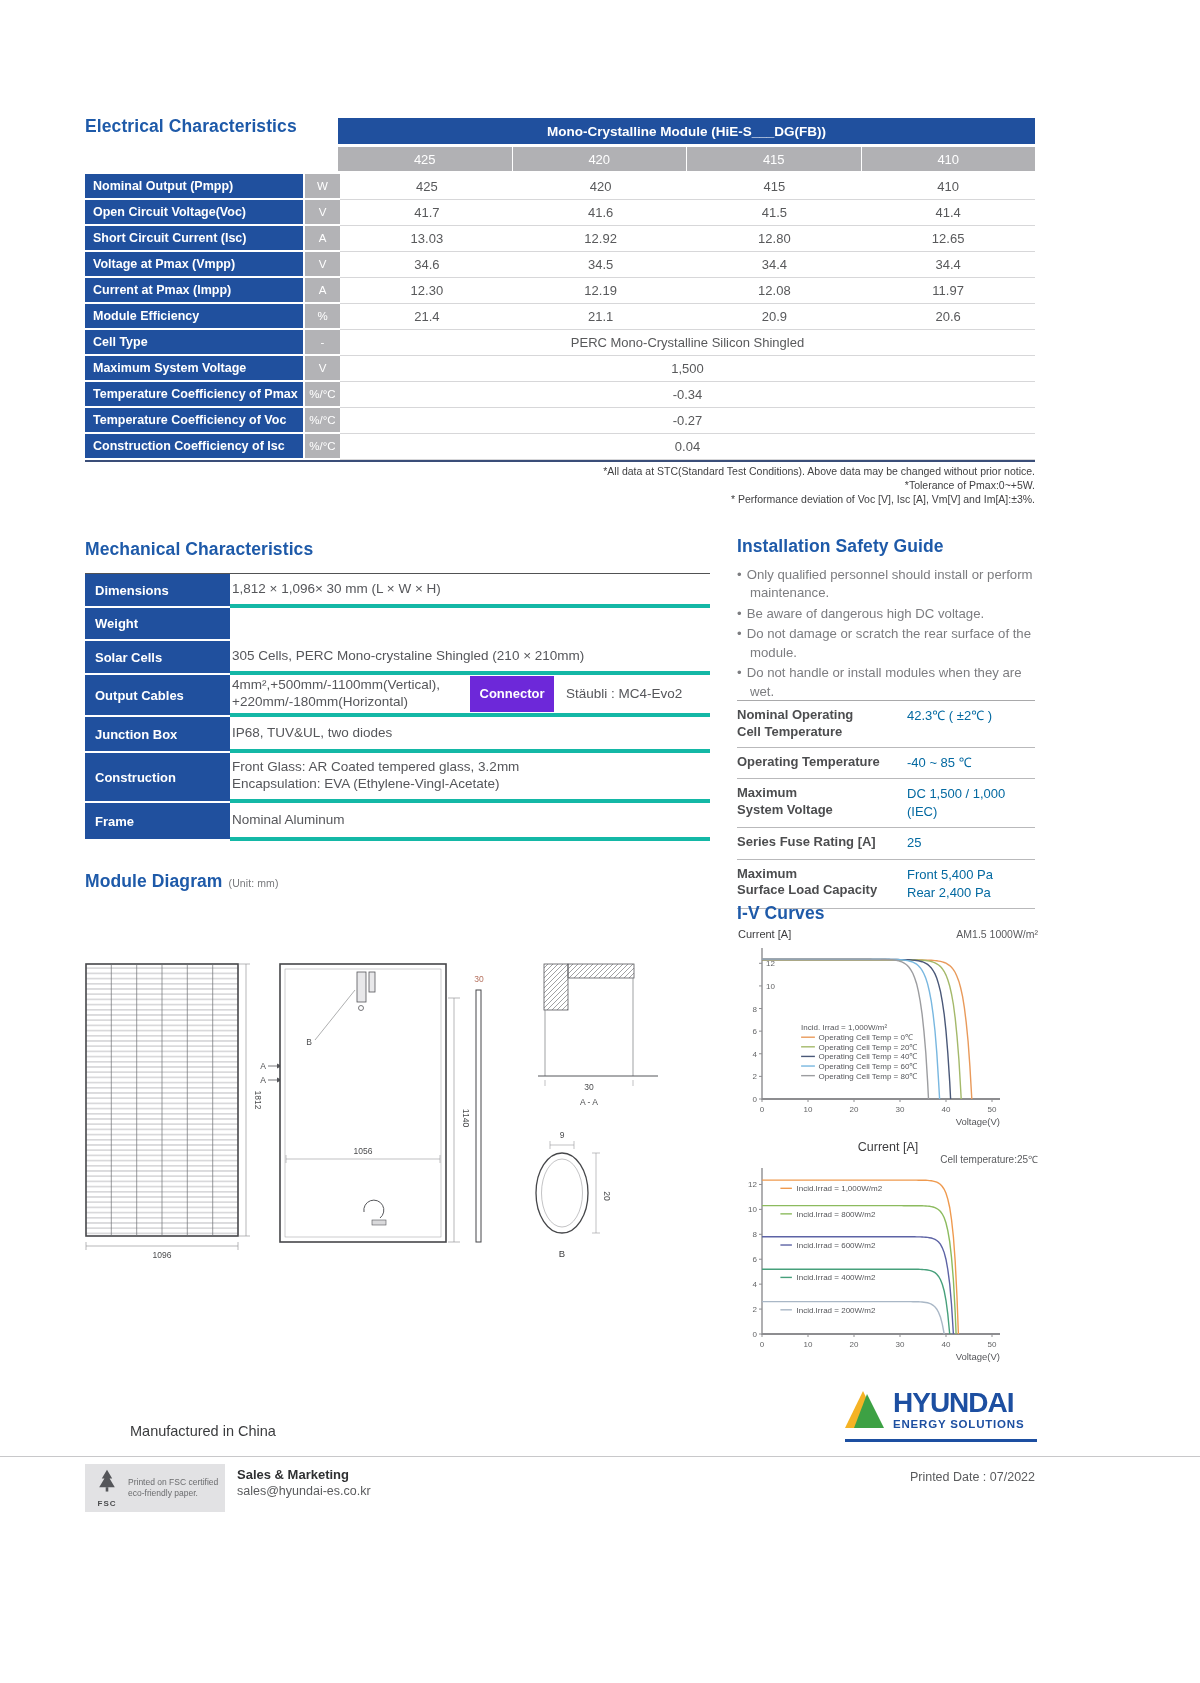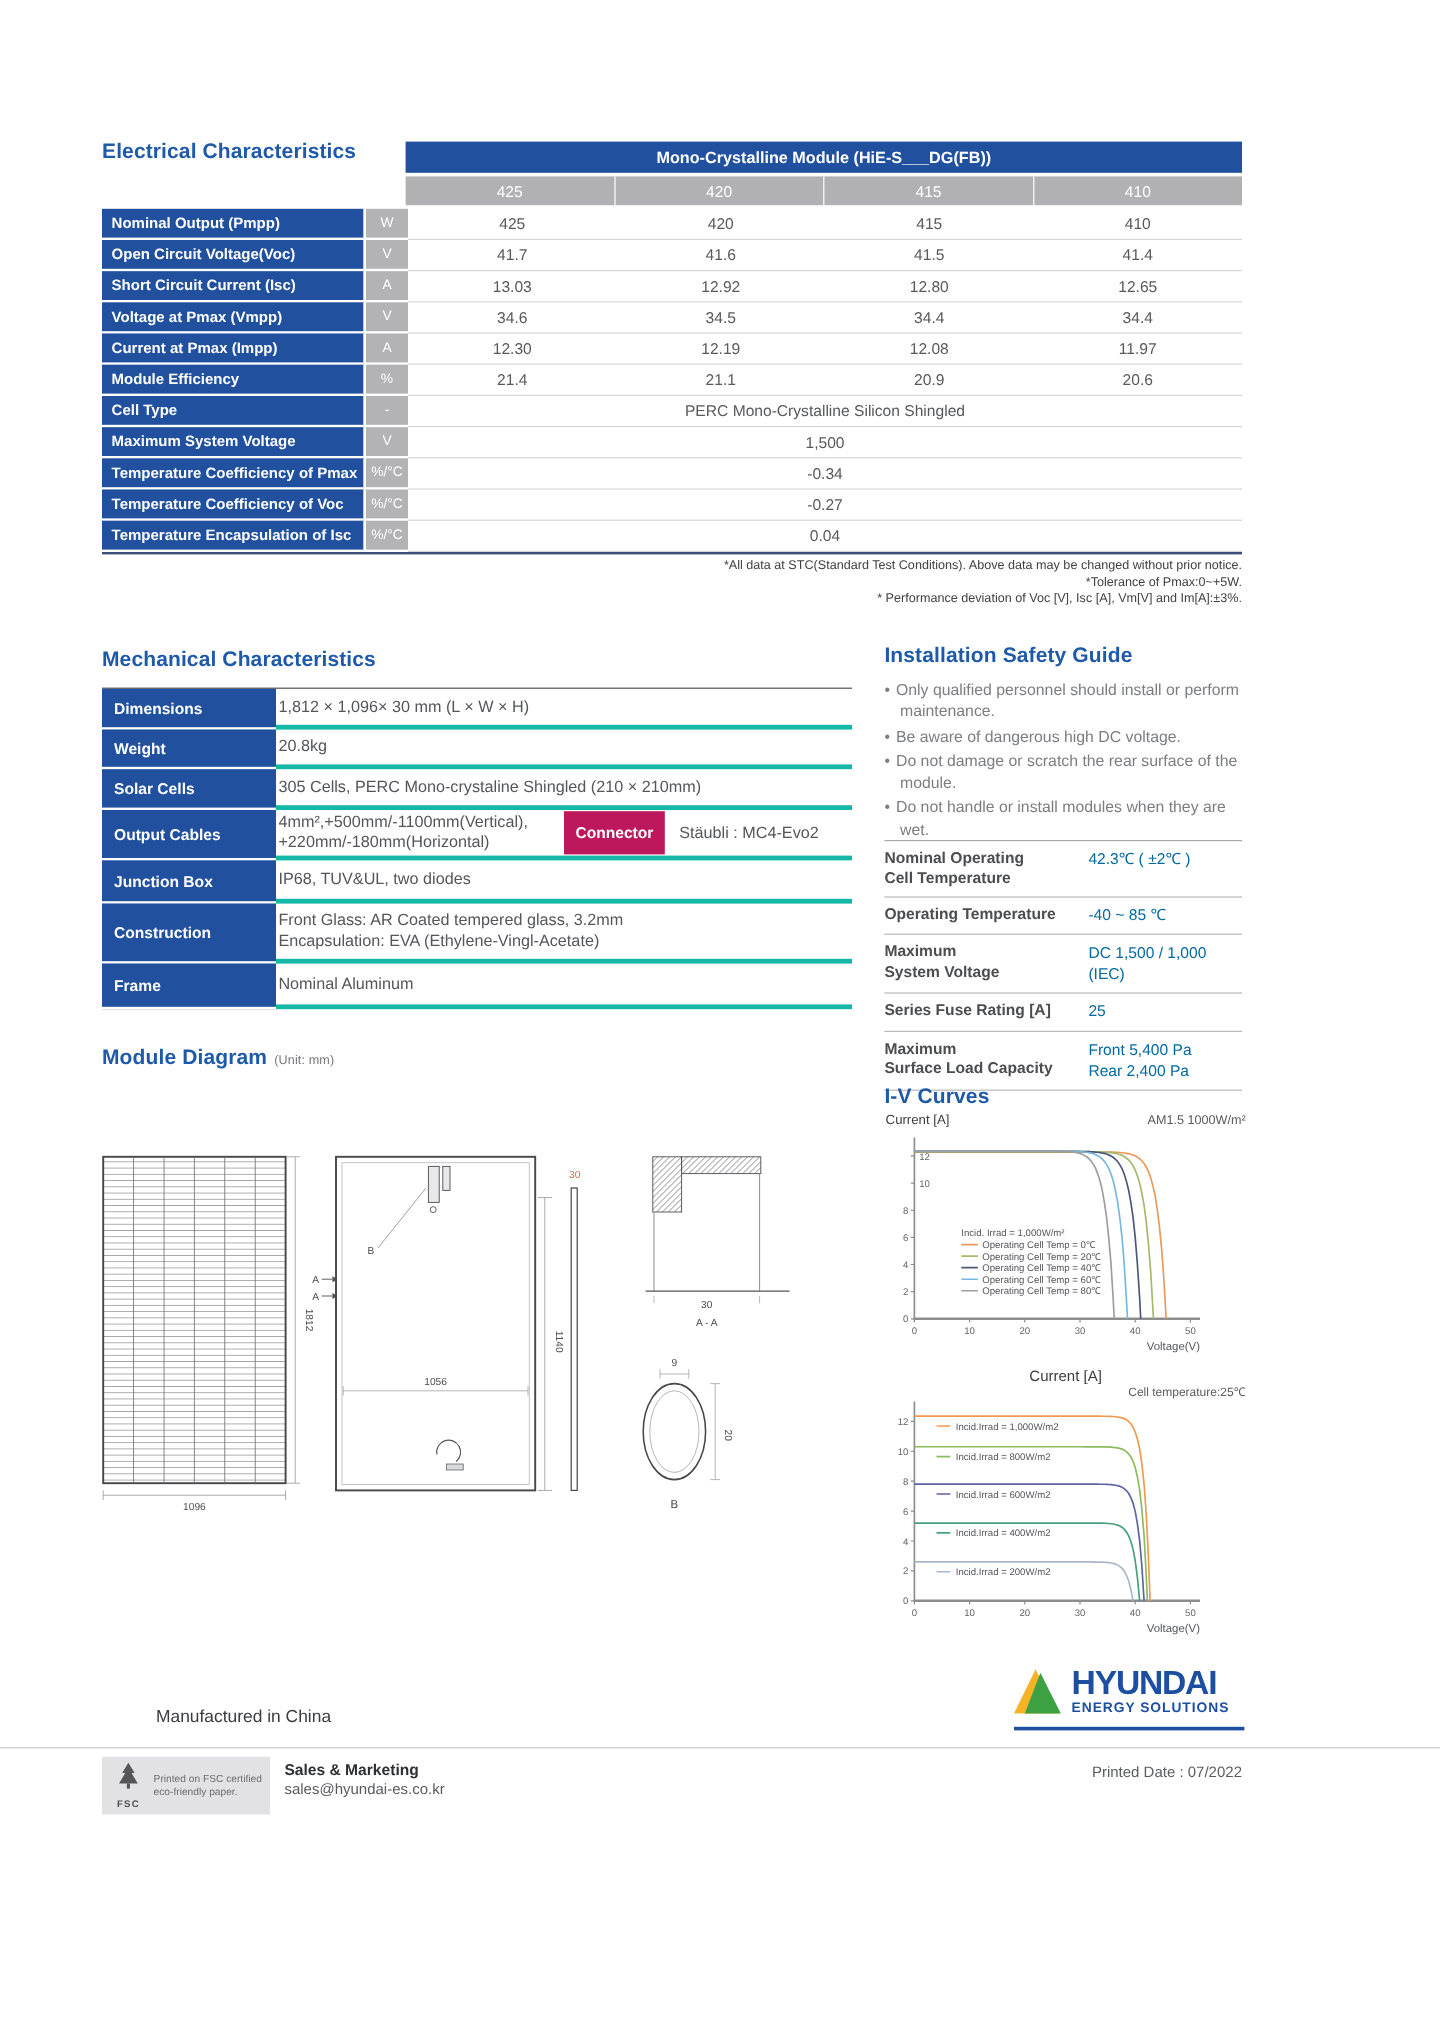--- a/index.html
+++ b/index.html
@@ -28,21 +28,21 @@
 
   
   .m-table{left:85px;top:573px;width:625px;border-top:1.5px solid #515254;}
   .m-row{display:flex;}
   .m-lab{width:135px;background:#20509e;color:#fff;font-size:13px;font-weight:bold;display:flex;align-items:center;
          padding-left:10px;border-bottom:2px solid #fff;}
   .m-val{flex:1;display:flex;align-items:center;padding-left:2px;color:#55565a;font-size:13.5px;
          border-bottom:4px solid #14b8a6;line-height:1.25;}
   .m-r0{height:34px;}.m-r1{height:33px;}.m-r2{height:34px;}.m-r3{height:42px;}.m-r4{height:36px;text-align:center;}.m-r5{height:50px;}.m-r6{height:38px;}
   .oc-text{width:238px;}
-  .connector-chip{background:#be185d;color:#fff;font-size:13px;font-weight:bold;display:flex;align-items:center;
+  .connector-chip{background:#6d28d9;color:#fff;font-size:13px;font-weight:bold;display:flex;align-items:center;
                   justify-content:center;width:84px;align-self:stretch;margin:1px 0;}
   .oc-val{margin-left:12px;}
 
   
   .s-bullets{left:737px;top:566px;width:302px;list-style:none;margin:0;padding:0;}
   .s-bullets li{font-size:13.2px;color:#7c7d80;line-height:1.4;padding-left:13px;text-indent:-13px;margin-bottom:2px;}
   .s-bullets .dot{color:#7c7d80;margin-right:5px;}
   .sp-table{left:737px;top:700px;width:298px;border-top:1px solid #a9a9ab;}
   .sp-row{display:flex;border-bottom:1px solid #b9b9bb;padding:6px 0;}
   .sp-lab{width:170px;font-size:13px;font-weight:bold;color:#4c4d4f;line-height:1.3;}
@@ -182,21 +182,21 @@
         </div>
     </div>
     <div class="e-row">
       <div class="e-lab">Temperature Coefficiency of Voc</div>
       <div class="e-unit">%/°C</div>
       <div class="e-vals">
           <div class="e-span">-0.27</div>
         </div>
     </div>
     <div class="e-row">
-      <div class="e-lab">Temperature Encapsulation of Isc</div>
+      <div class="e-lab">Construction Coefficiency of Isc</div>
       <div class="e-unit">%/°C</div>
       <div class="e-vals">
           <div class="e-span">0.04</div>
         </div>
     </div>
   </div>
 </div>
 
 <div class="abs e-notes">
   <div>*All data at STC(Standard Test Conditions). Above data may be changed without prior notice.</div>
@@ -206,21 +206,20 @@
 
 <div class="abs sec-title" style="left:85px;top:539px">Mechanical Characteristics</div>
 
 <div class="abs m-table">
   <div class="m-row m-r0">
     <div class="m-lab">Dimensions</div>
     <div class="m-val">1,812 × 1,096× 30 mm (L × W × H)</div>
   </div>
   <div class="m-row m-r1">
     <div class="m-lab">Weight</div>
-    <div class="m-val">20.8kg</div>
   </div>
   <div class="m-row m-r2">
     <div class="m-lab">Solar Cells</div>
     <div class="m-val">305 Cells, PERC Mono-crystaline Shingled (210 × 210mm)</div>
   </div>
   <div class="m-row m-r3">
     <div class="m-lab">Output Cables</div>
     <div class="m-val">
       <span class="oc-text preline">4mm²,+500mm/-1100mm(Vertical),
 +220mm/-180mm(Horizontal)</span>

